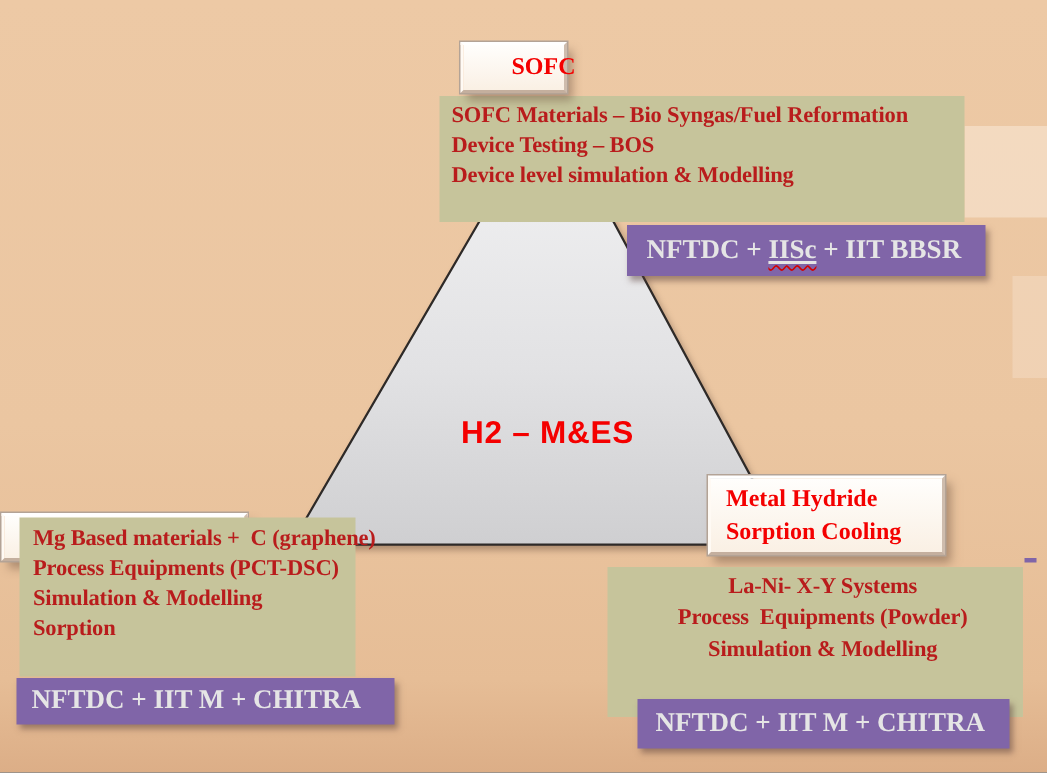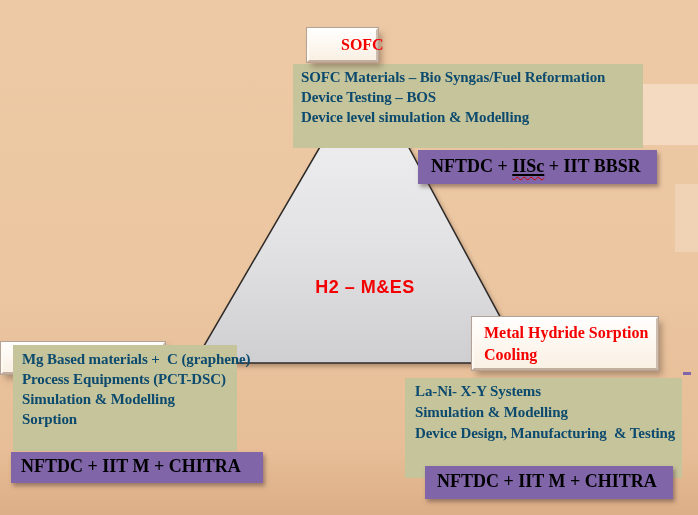--- a/index.html
+++ b/index.html
@@ -7,45 +7,45 @@
     position:relative;width:698px;height:515px;overflow:hidden;
     background:linear-gradient(180deg,#EDC9A5 0%,#EBC6A1 55%,#E6BD96 88%,#DCAE87 100%);
     font-family:"Liberation Serif","DejaVu Serif",serif;
   }
   .patch{position:absolute;background:rgba(255,248,238,0.38);}
   .patch.p2{background:rgba(255,248,238,0.24);}
   .tri-svg{position:absolute;left:0;top:0;filter:drop-shadow(2px 3px 2px rgba(104,78,62,0.45));}
   .center-label{
     position:absolute;left:270px;top:277px;width:190px;text-align:center;
     font-family:"Liberation Sans","DejaVu Sans",sans-serif;
-    font-weight:bold;font-size:18px;color:#F40000;letter-spacing:0.5px;
+    font-weight:bold;font-size:21px;color:#F40000;letter-spacing:0.5px;
   }
   .panel{
-    position:absolute;background:#C6C49B;color:#0c4a6e;
+    position:absolute;background:#C6C49B;color:#b91c1c;
     font-weight:bold;font-size:15px;
   }
   .panel .line{white-space:pre;line-height:20px;letter-spacing:-0.1px;}
   .panel.sofc-panel{left:293px;top:64px;width:350px;height:84px;padding:3px 0 0 8px;box-sizing:border-box;}
   .panel.hs-panel{left:13px;top:345px;width:224px;height:106px;padding:4px 0 0 9px;box-sizing:border-box;}
-  .panel.mh-panel{left:405px;top:378px;width:277px;height:100px;padding:3px 0 0 10px;box-sizing:border-box;}
+  .panel.mh-panel{left:405px;top:378px;width:277px;height:100px;padding:3px 0 0 10px;box-sizing:border-box;text-align:center;}
   .panel.mh-panel .line{line-height:21px;}
   .title-box{
     position:absolute;box-sizing:border-box;
     background:linear-gradient(180deg,#FFFEFC,#FAF0E4);
     border:2px solid;border-color:#FFFFFF #CEBCAD #C4AF9E #FFFAF4;
     box-shadow:0 0 0 1px #B3A396, 4px 5px 6px rgba(115,88,70,0.5);
     color:#F40000;font-weight:bold;text-align:right;padding-left:32px;
   }
   .title-box.sofc-title{left:307px;top:28px;width:71px;height:34px;font-size:16px;line-height:29px;}
   .title-box.hs-title{left:1px;top:298px;width:164px;height:32px;font-size:12px;line-height:27px;margin-top:44px;}
-  .title-box.mh-title{left:472px;top:317px;width:186px;height:53px;font-size:16px;line-height:22px;text-align:left;padding:3px 6px 0 10px;}
+  .title-box.mh-title{left:472px;top:317px;width:158px;height:53px;font-size:16px;line-height:22px;text-align:left;padding:3px 6px 0 10px;}
   .badge{
     position:absolute;box-sizing:border-box;background:#8065A8;
     box-shadow:2px 3px 4px rgba(88,62,58,0.5);
-    color:#000000;font-weight:bold;font-size:18px;
+    color:#e5e5e5;font-weight:bold;font-size:18px;
   }
   .badge.sofc-badge{left:418px;top:150px;width:239px;height:34px;line-height:32px;padding-left:13px;}
   .badge.hs-badge{left:11px;top:452px;width:252px;height:31px;line-height:29px;padding-left:10px;}
   .badge.mh-badge{left:425px;top:466px;width:248px;height:33px;line-height:31px;padding-left:12px;}
   .u-solid{text-decoration:underline;text-decoration-thickness:1.5px;text-underline-offset:2px;}
   .u-wavy{text-decoration:underline wavy #D40000;text-decoration-thickness:1px;text-underline-offset:4px;}
   .dash{position:absolute;left:683px;top:372px;width:8px;height:3px;background:#8065A8;}
 </style>
 </head>
 <body>
@@ -91,22 +91,22 @@
   </div>
   <div class="badge hs-badge">
     <span>NFTDC + IIT M + CHITRA</span>
   </div>
 
   <div class="title-box mh-title">
     <span>Metal Hydride Sorption Cooling</span>
   </div>
   <div class="panel mh-panel">
     <div class="line">La-Ni- X-Y Systems</div>
+    <div class="line">Process  Equipments (Powder)</div>
     <div class="line">Simulation &amp; Modelling</div>
-    <div class="line">Device Design, Manufacturing  &amp; Testing</div>
   </div>
   <div class="badge mh-badge">
     <span>NFTDC + IIT M + CHITRA</span>
   </div>
 
   <div class="dash"></div>
 
 </div>
 
 </body></html>

